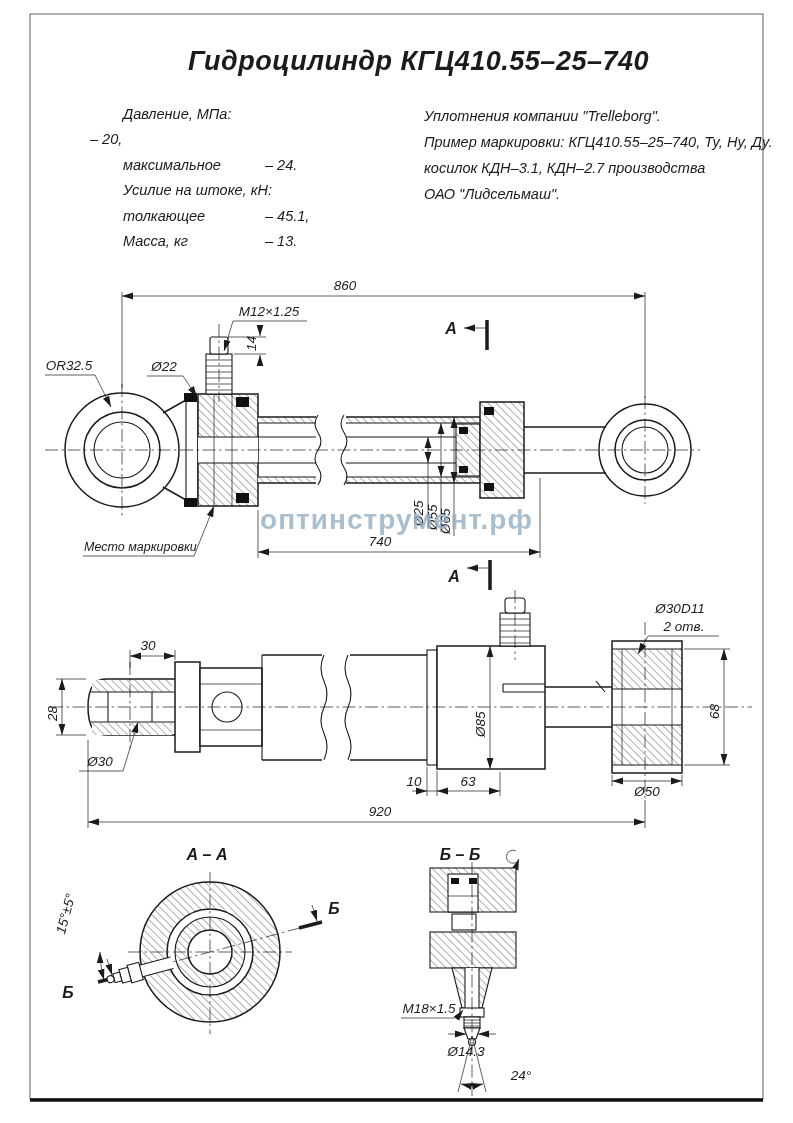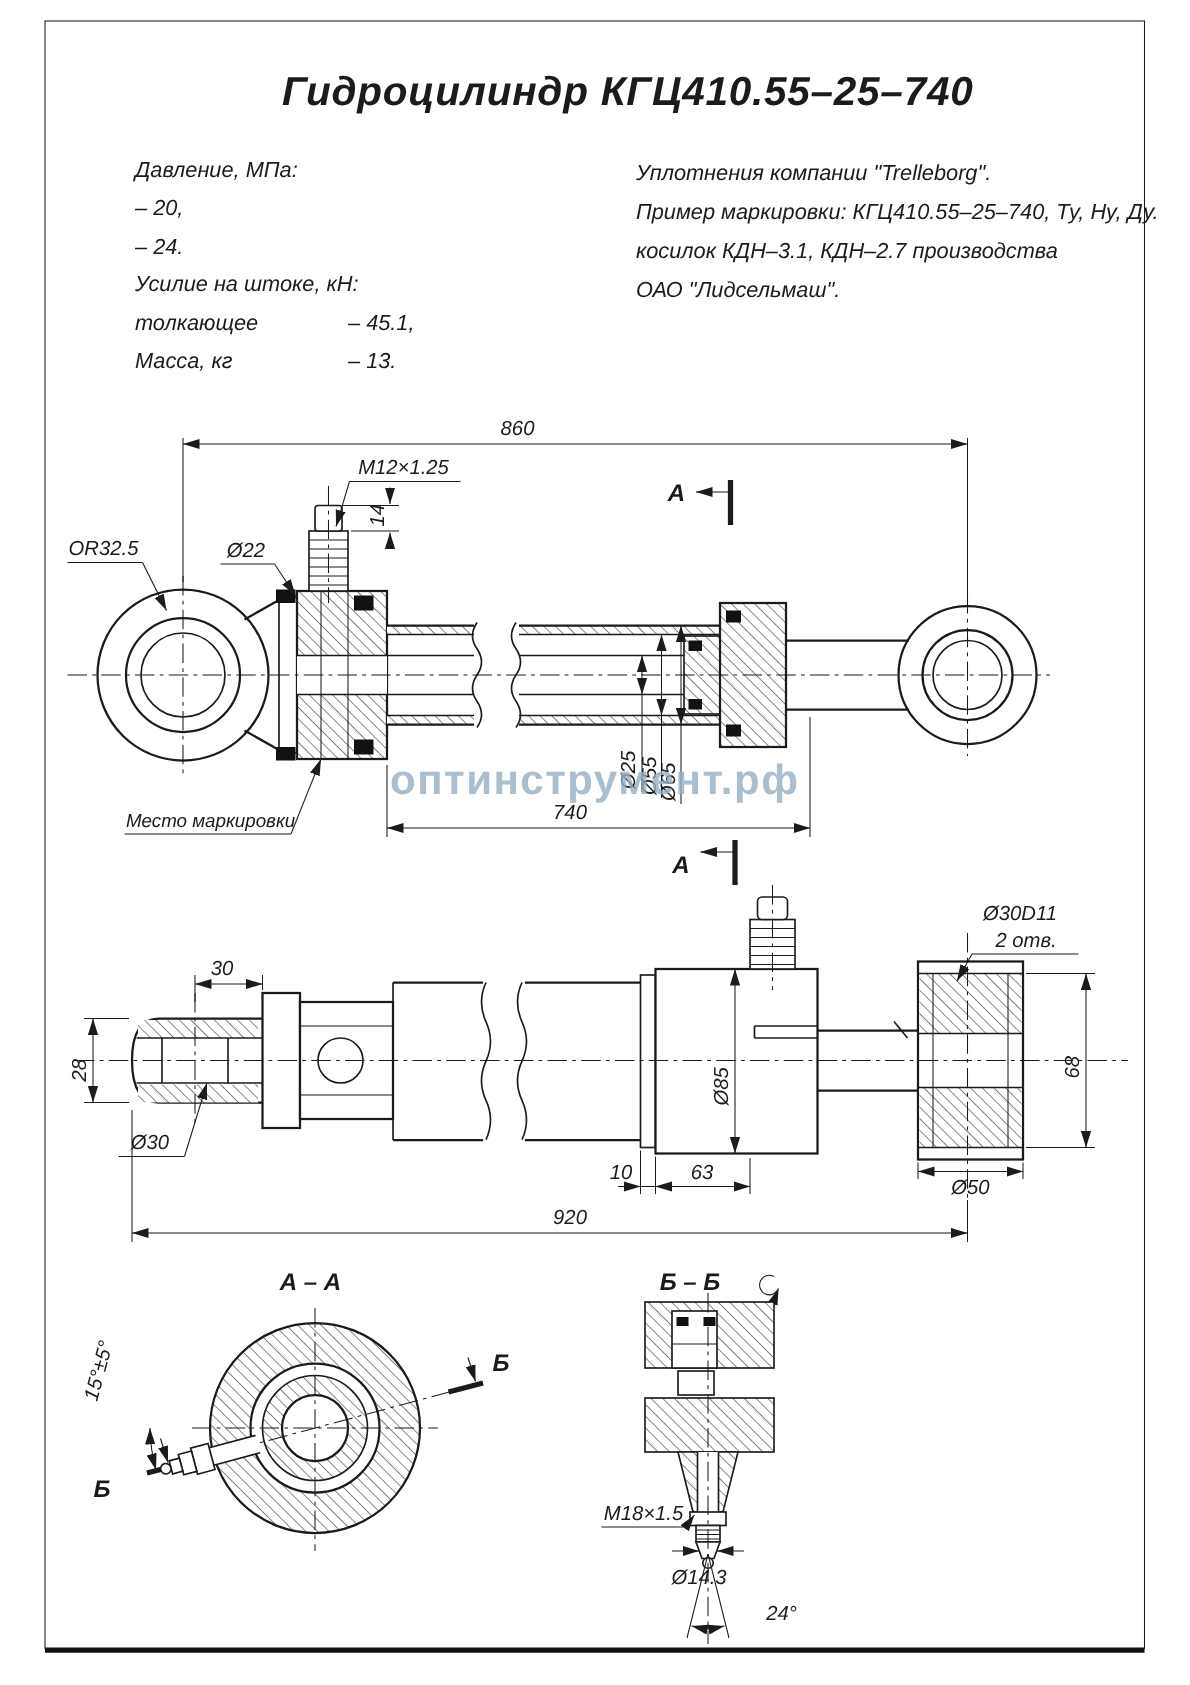--- a/index.html
+++ b/index.html
@@ -7,21 +7,21 @@
   .page {
     position:relative; width:793px; height:1123px; background:#fff;
     font-family:"Liberation Sans", sans-serif; color:#1b1b1b; overflow:hidden; margin:0 auto;
   }
   .title {
     position:absolute; top:46px; left:0; width:100%; text-align:center;
     font-size:27px; font-style:italic; font-weight:600; letter-spacing:.5px;padding-left:44px;
   }
   .specs { position:absolute; left:90px; top:106px; font-style:italic; font-size:14.5px; }
   .spec-row { display:flex; height:25.4px; white-space:nowrap; }
-  .spec-label { width:142px; flex:none; }
+  .spec-label { width:142px; flex:none;margin-left:33px; }
   .notes { position:absolute; left:424px; top:103px; font-style:italic; font-size:14.5px; line-height:26px; }
   .notes div { white-space:nowrap; }
   svg.drawing { position:absolute; left:0; top:0; }
   .watermark {
     position:absolute; left:50%; top:504px; transform:translateX(-50%);
     font-size:28px; font-weight:700; color:#95aec3; opacity:.8; letter-spacing:1px;
     white-space:nowrap; z-index:5; pointer-events:none;
   }
   .s1 { stroke:#1b1b1b; stroke-width:.7; }
   .s2 { stroke:#1b1b1b; stroke-width:1.1; }
@@ -41,20 +41,21 @@
 
   <div class="specs">
     <div class="spec-row">
         <span class="spec-label">Давление, МПа:</span>
         <span class="spec-value"></span>
       </div>
     <div class="spec-row">
         <span class="spec-value">– 20,</span>
       </div>
     <div class="spec-row">
+        <span class="spec-label">максимальное</span>
         <span class="spec-value">– 24.</span>
       </div>
     <div class="spec-row">
         <span class="spec-label">Усилие на штоке, кН:</span>
         <span class="spec-value"></span>
       </div>
     <div class="spec-row">
         <span class="spec-label">толкающее</span>
         <span class="spec-value">– 45.1,</span>
       </div>

